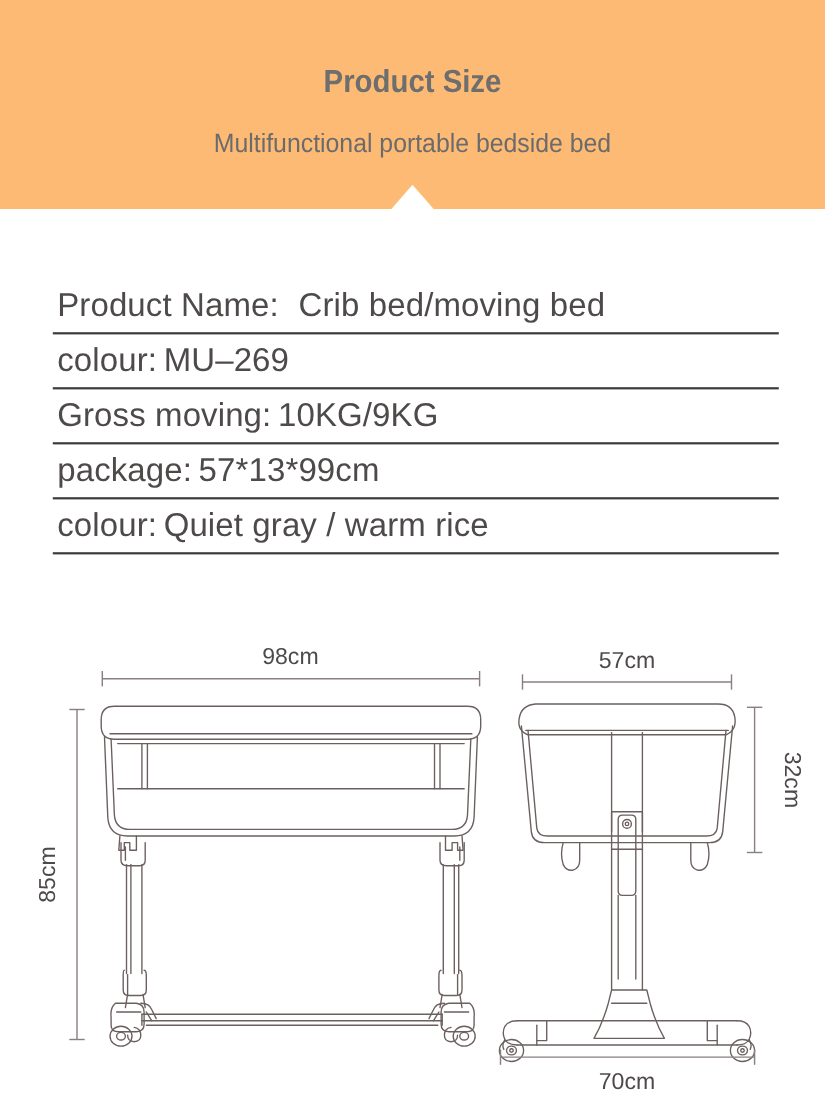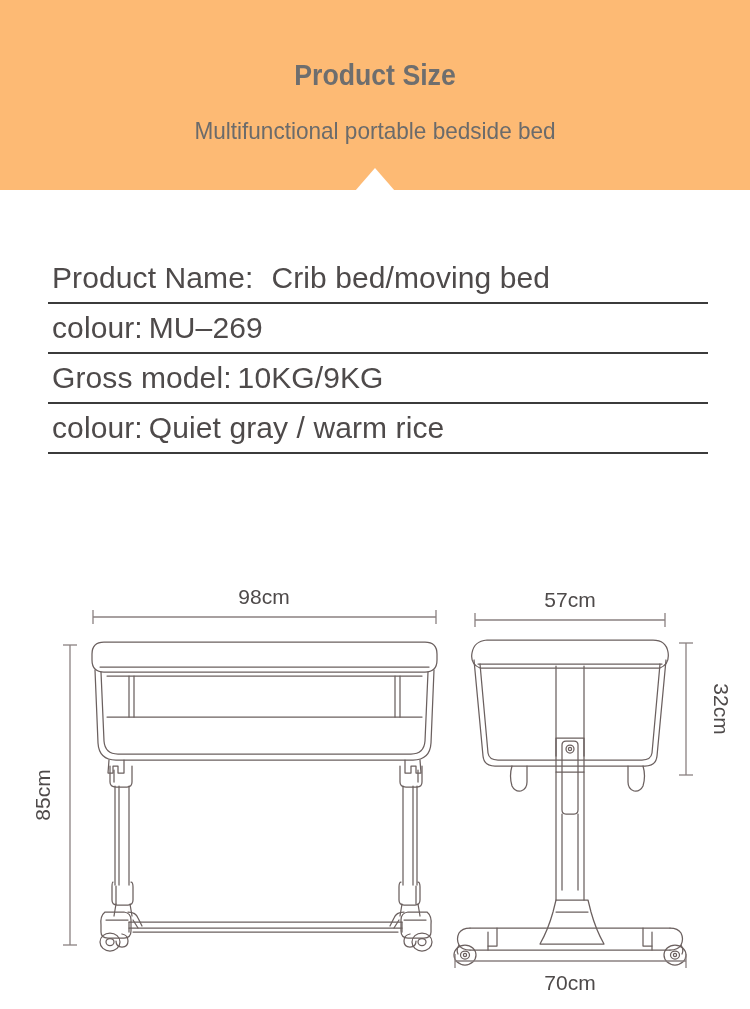--- a/index.html
+++ b/index.html
@@ -123,23 +123,26 @@
   <div class="spec-row r-name">
     <div class="spec-text"><span class="spec-label">Product Name:</span><span class="spec-value">Crib bed/moving bed</span></div>
   </div>
 
   <div class="spec-row r-model">
     <div class="spec-text"><span class="spec-label">colour:</span><span class="spec-value">MU–269</span></div>
   </div>
 
 
   <div class="spec-row r-weight">
-    <div class="spec-text"><span class="spec-label">Gross model:</span><span class="spec-value">10KG/9KG</span></div>
-  </div>
-
+    <div class="spec-text"><span class="spec-label">Gross moving:</span><span class="spec-value">10KG/9KG</span></div>
+  </div>
+
+  <div class="spec-row r-package">
+    <div class="spec-text"><span class="spec-label">package:</span><span class="spec-value">57*13*99cm</span></div>
+  </div>
 
   <div class="spec-row r-colour">
     <div class="spec-text"><span class="spec-label">colour:</span><span class="spec-value">Quiet gray / warm rice</span></div>
   </div>
 
 </div>
 
 <div class="drawings">
 <svg width="750" height="449" viewBox="0 0 750 449" xmlns="http://www.w3.org/2000/svg">
   <g fill="none" stroke="#6b605f" stroke-width="1.25" stroke-linejoin="round" stroke-linecap="round">

